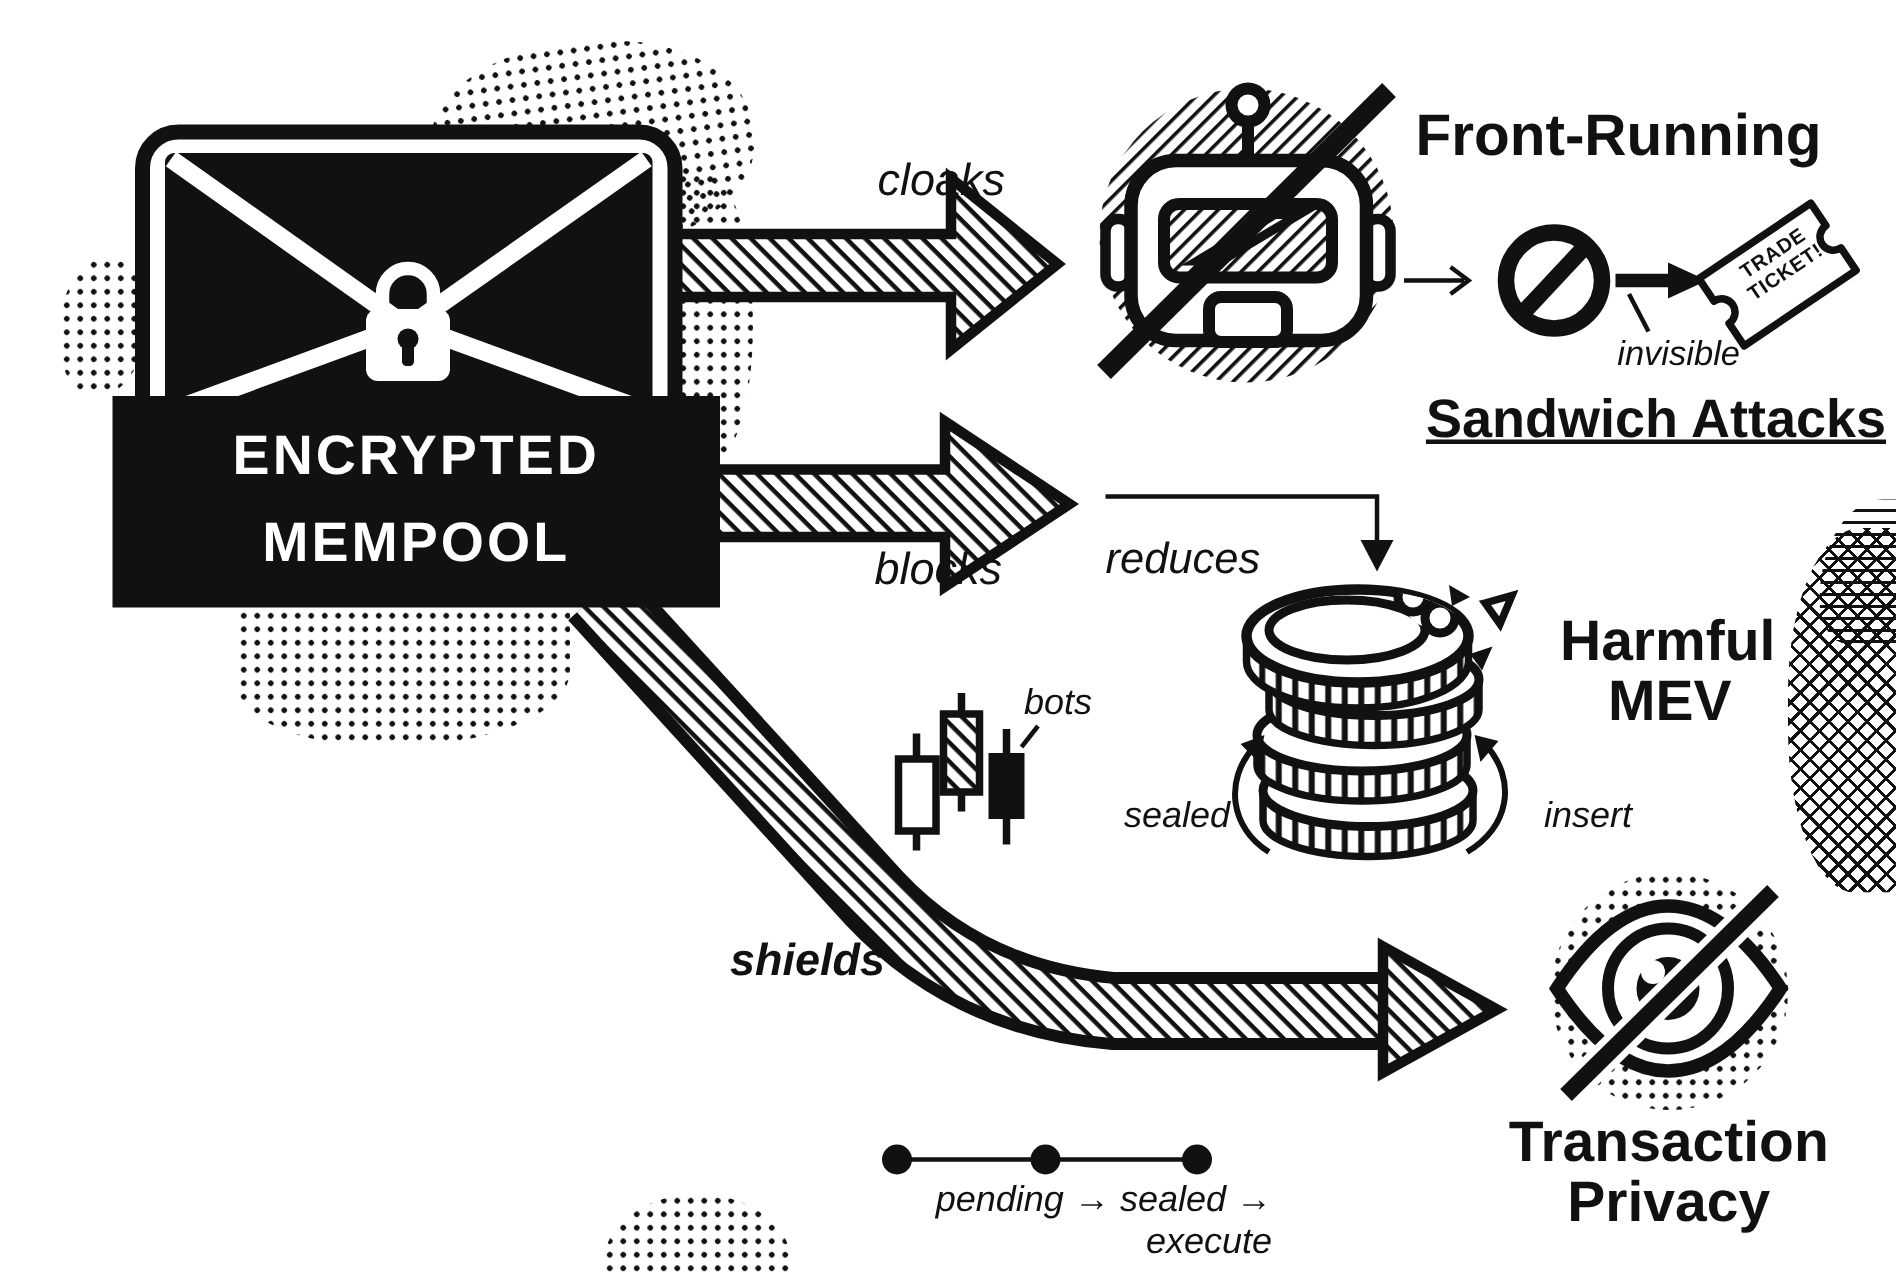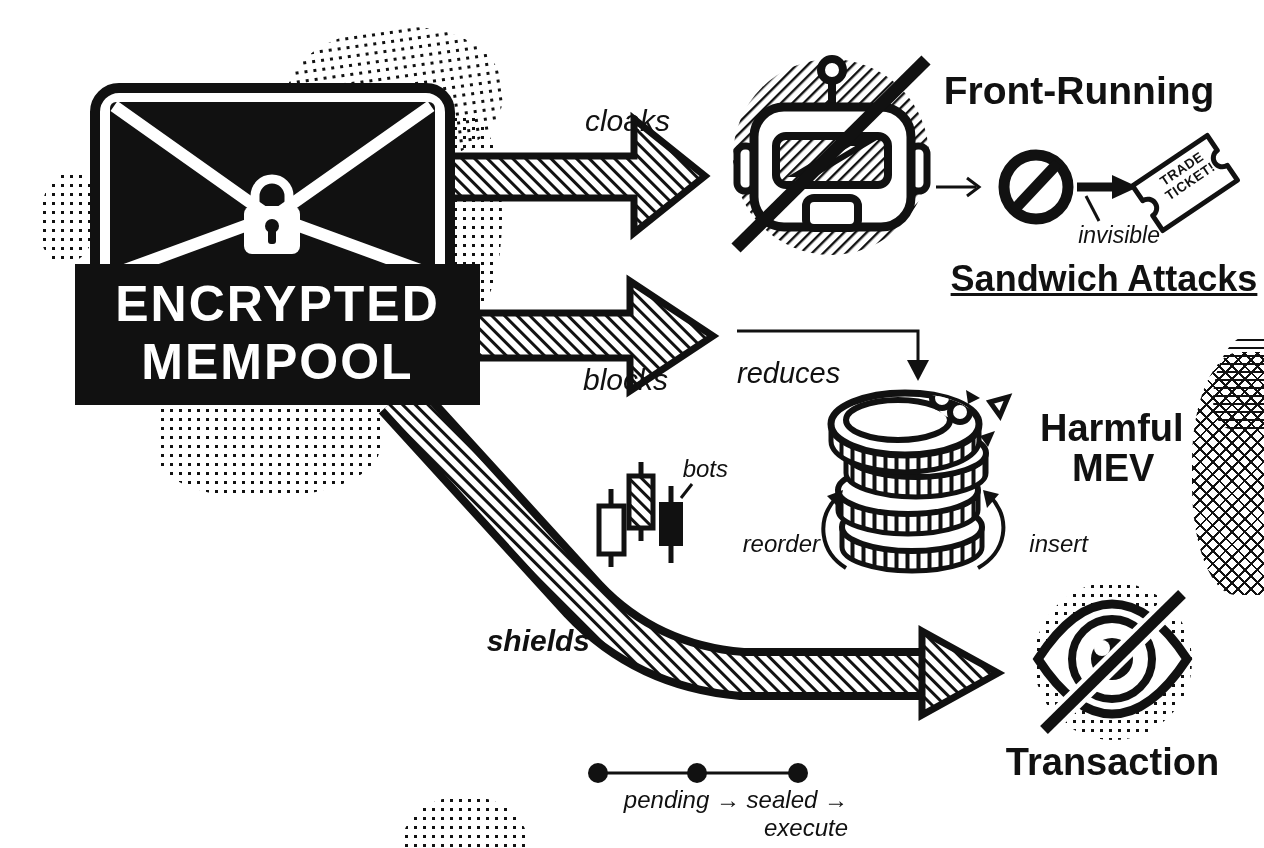--- a/index.html
+++ b/index.html
@@ -19,21 +19,21 @@
     background:
       repeating-linear-gradient(45deg,#111 0 2px,transparent 2px 9px),
       repeating-linear-gradient(-45deg,#111 0 2px,transparent 2px 9px);
   }
   .hlines{
     position:absolute;
     background:repeating-linear-gradient(0deg,#111 0 2px,transparent 2px 8px);
   }
   .banner{
     position:absolute;left:75px;top:264px;width:405px;height:141px;background:#111;
-    color:#fff;text-align:center;font-weight:bold;font-size:50px;line-height:58px;
+    color:#fff;text-align:center;font-weight:bold;font-size:37px;line-height:58px;
     letter-spacing:2px;padding-top:11px;box-sizing:border-box;
   }
   .lbl-i{position:absolute;font-style:italic;color:#111;text-align:right;}
   .lbl-b{position:absolute;font-weight:bold;color:#111;text-align:center;line-height:1.06;}
   .f30{font-size:30px;} .f29{font-size:29px;} .f24{font-size:24px;} .f23{font-size:23px;}
   .f39{font-size:39px;} .f36{font-size:36px;} .f38{font-size:38px;line-height:40px;}
   .left{text-align:left;}
   .ticket-text{
     position:absolute;left:1146px;top:160px;width:80px;text-align:center;
     font-weight:bold;font-size:13.5px;line-height:15px;letter-spacing:.5px;
@@ -192,25 +192,26 @@
   <div class="lbl-i f29 left" style="left:737px;top:357px;width:130px;">reduces</div>
 
   <div class="lbl-b f39" style="left:929px;top:70px;width:300px;">Front-Running</div>
   <div class="lbl-b f36" style="left:944px;top:260px;width:320px;text-decoration:underline;">Sandwich Attacks</div>
   <div style="position:absolute;left:1040px;top:408px;">
     <div class="lbl-b f38 left" style="position:static;text-align:center;">Harmful</div>
     <div class="lbl-b f38 left" style="position:static;margin-left:32px;">MEV</div>
   </div>
   <div style="position:absolute;left:990px;top:742px;width:245px;">
     <div class="lbl-b f38" style="position:static;">Transaction</div>
+    <div class="lbl-b f38" style="position:static;">Privacy</div>
   </div>
 
   <div class="lbl-i f23" style="left:1040px;top:222px;width:120px;">invisible</div>
   <div class="lbl-i f24" style="left:668px;top:455px;width:60px;">bots</div>
-  <div class="lbl-i f24" style="left:736px;top:530px;width:84px;">reorder</div>
+  <div class="lbl-i f24" style="left:736px;top:530px;width:84px;">sealed</div>
   <div class="lbl-i f24" style="left:1018px;top:530px;width:70px;">insert</div>
   <div class="lbl-i f24" style="left:548px;top:786px;width:300px;">pending → sealed → execute</div>
 
   <div class="ticket-text">
     <span style="display:block">TRADE</span>
     <span style="display:block">TICKET!</span>
   </div>
 
 </div>
 

